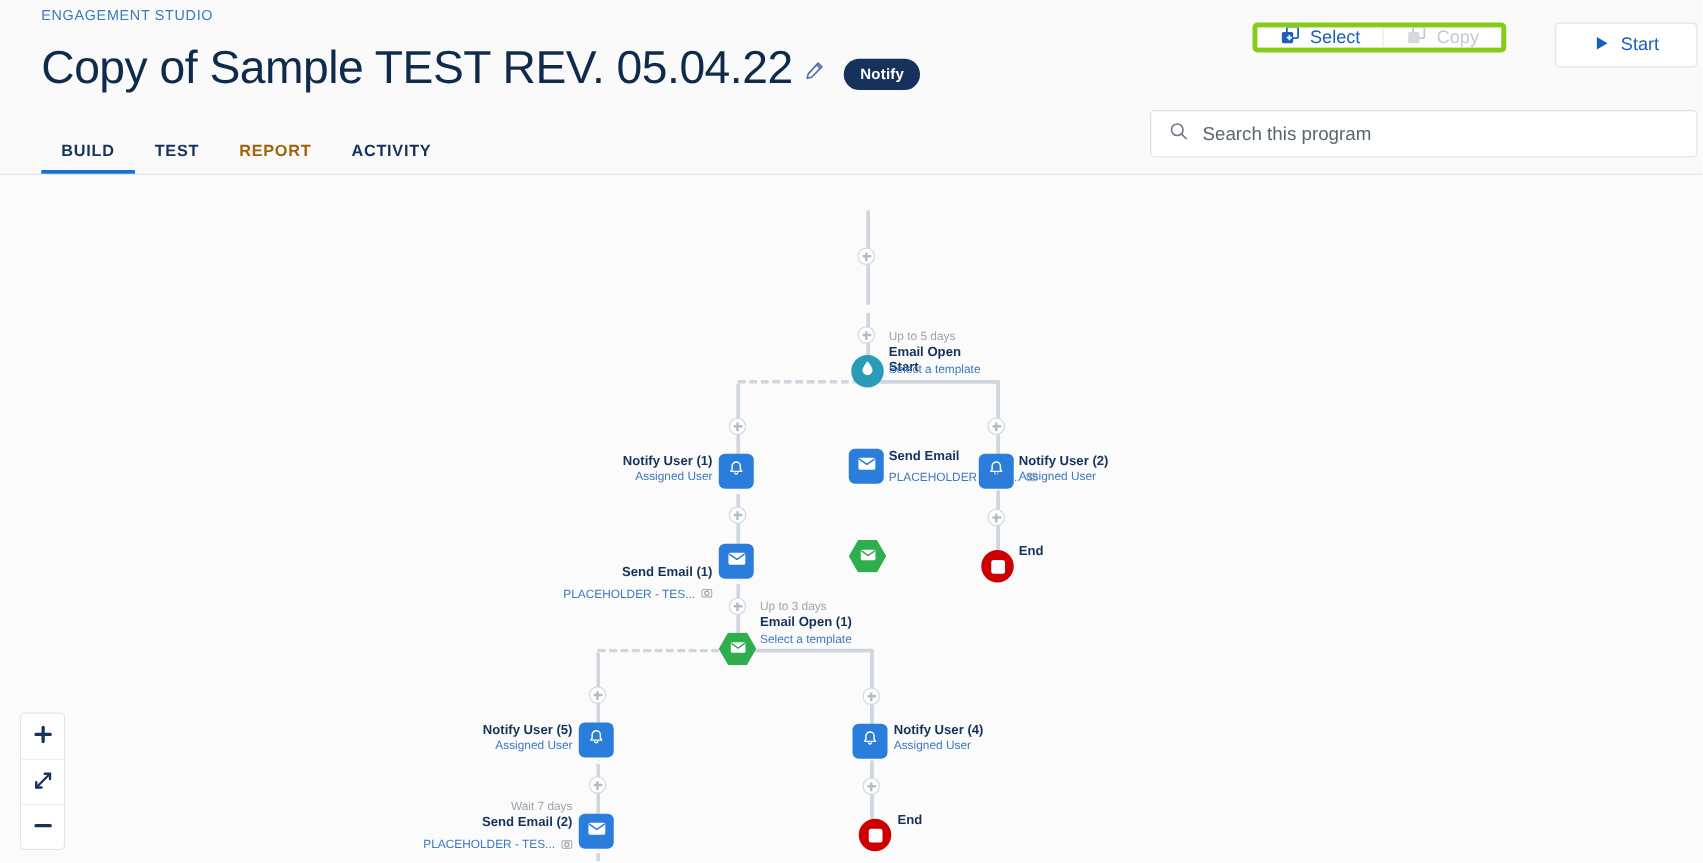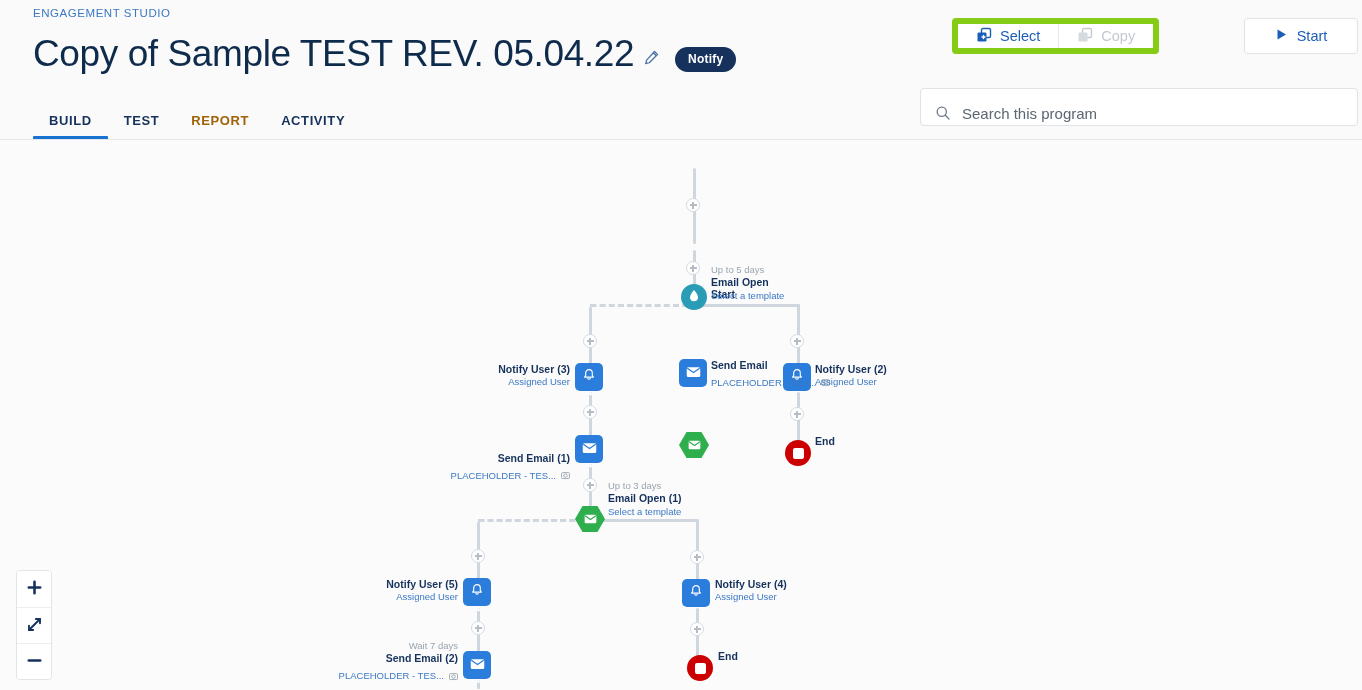--- a/index.html
+++ b/index.html
@@ -54,23 +54,23 @@
     content: ""; position: absolute; left: 0; right: 0; bottom: 0;
     height: 4px; background: #1773cf; border-radius: 1px;
   }
   .header-rule {
     position: absolute; left: 0; top: 139px; width: 1362px; height: 1px;
     background: #e3e6ea;
   }
 
   
   .btn-group {
-    position: absolute; left: 952px; top: 18px;
-    display: flex; height: 36px;
-    border: 6px solid #84cc16; border-radius: 4px;
+    position: absolute; left: 1002px; top: 18px;
+    display: flex; height: 24px;
+    border: 4px solid #84cc16; border-radius: 4px;
     background: #fff; overflow: hidden;
   }
   .btn {
     display: flex; align-items: center; gap: 8px;
     padding: 0 18px; background: #fff; border: none;
     font-size: 14.5px; color: #1b5eb8; font-weight: 400;
     cursor: pointer; font-family: "Liberation Sans", sans-serif;
   }
   .btn + .btn { border-left: 1px solid #e6e9ed; }
   .btn.disabled { color: #c3c9d1; cursor: default; text-align: right; }
@@ -79,21 +79,21 @@
     width: 114px; height: 36px;
     display: flex; align-items: center; justify-content: center; gap: 9px;
     background: #fff; border: 1px solid #dfe3e8; border-radius: 4px;
     font-size: 14.5px; color: #1b5eb8; cursor: pointer;
     font-family: "Liberation Sans", sans-serif;
   }
   .search-wrap {
     position: absolute; left: 920px; top: 88px;
     width: 438px; height: 38px;
     border: 1px solid #dfe3e8; border-radius: 4px; background: #fff;
-    display: flex; align-items: flex-start; padding: 16px 14px; gap: 11px;
+    display: flex; align-items: center; padding: 0 14px; gap: 11px;
   }
   .search-input {
     flex: 1; border: none; outline: none; background: transparent;
     font-size: 15px; color: #3e4b5b;
     font-family: "Liberation Sans", sans-serif;
   }
   .search-input::placeholder { color: #5b6673; }
 
   
   .canvas {
@@ -376,21 +376,21 @@
         <div class="sq">
           <span>
             <svg width="14" height="14" viewBox="0 0 14 14">
               <path d="M7 1.6a3.3 3.3 0 0 0-3.3 3.3v2.6L2.6 9.1h8.8L10.3 7.5V4.9A3.3 3.3 0 0 0 7 1.6z" fill="none" stroke="#fff" stroke-width="1.15" stroke-linejoin="round"></path>
               <path d="M5.8 10.3a1.25 1.25 0 0 0 2.4 0" fill="none" stroke="#fff" stroke-width="1.15" stroke-linecap="round"></path>
             </svg>
           </span>
         </div>
       </div>
       <div class="lbl left" style="left:380px; top:223px; width:190px;">
-        <div class="t1">Notify User (3)</div>
+        <div class="t1">Notify User (1)</div>
         <div class="t2">Assigned User</div>
       </div>
 
       <div class="node" style="left:575px; top:295px;">
         <div class="sq">
           <span>
             <svg width="15" height="12" viewBox="0 0 16 12">
               <rect x="0.8" y="0.8" width="14.4" height="10.4" rx="1.6" fill="#fff"></rect>
               <path d="M1.8 2.2 8 6.6 14.2 2.2" fill="none" stroke="#2b7ddb" stroke-width="1.3" stroke-linecap="round" stroke-linejoin="round"></path>
             </svg>

